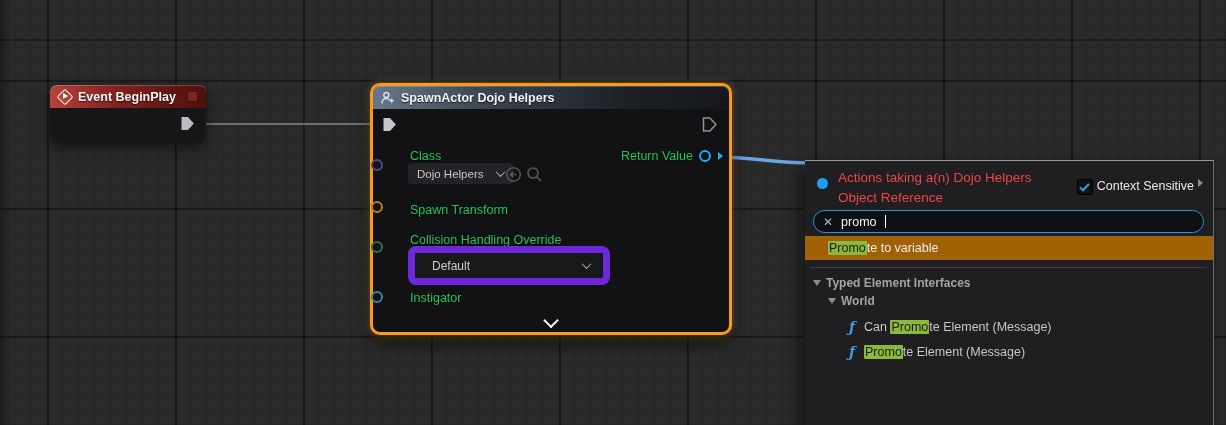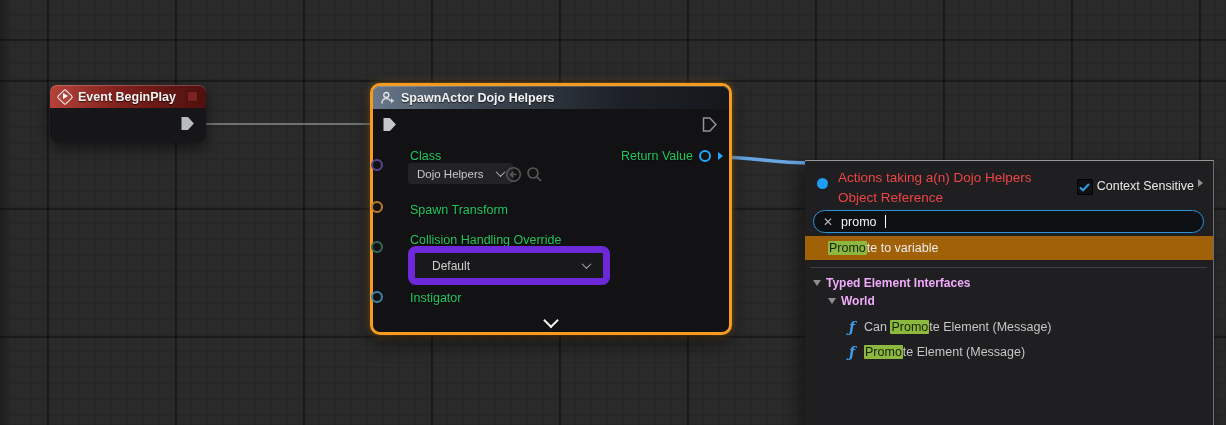--- a/index.html
+++ b/index.html
@@ -83,21 +83,21 @@
   .search-x{font-size:12px;color:#b5b5b5;line-height:1;}
   .search-val{font-size:12.5px;color:#f2f2f2;}
   .caret{width:1.5px;height:13px;background:#fff;animation:blink 1.1s step-end infinite;}
   @keyframes blink{50%{opacity:0;}}
   .sel-row{position:absolute;left:0;right:0;top:75px;height:24px;background:#a16207;
        display:flex;align-items:center;padding-left:23px;font-size:12.5px;color:#ececec;}
   .match{background:#8cb83f;color:#15230b;padding:0 1px;border-radius:1px;}
   .sep{position:absolute;left:5px;right:6px;top:106px;height:1px;background:#404042;}
   .tree{position:absolute;left:0;right:0;top:113px;}
   .cat-row{height:18px;display:flex;align-items:center;gap:5px;padding-left:8px;
-       font-size:12px;font-weight:bold;color:#f0abfc;}
+       font-size:12px;font-weight:bold;color:#a3a3a3;}
   .cat-row.lvl2{padding-left:23px;}
   .tri{width:0;height:0;border-left:4.5px solid transparent;
        border-right:4.5px solid transparent;border-top:6px solid #8d8d8d;flex:0 0 auto;}
   .item-row{height:25px;display:flex;align-items:center;gap:9px;padding-left:44px;
        font-size:12.5px;color:#c6c6c6;}
   .fn{font-family:"DejaVu Serif","Liberation Serif",serif;font-style:italic;
        font-weight:bold;color:#3f9ce8;font-size:14px;line-height:1;}
 </style>
 </head>
 <body>

